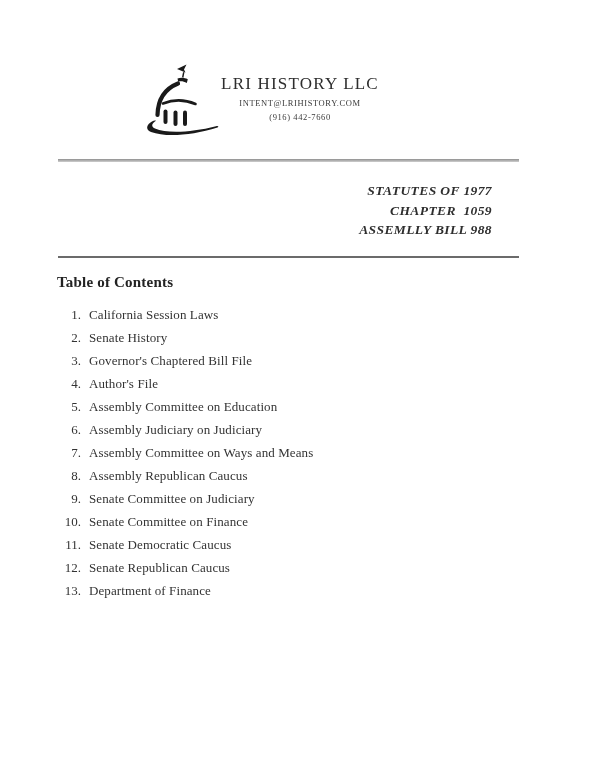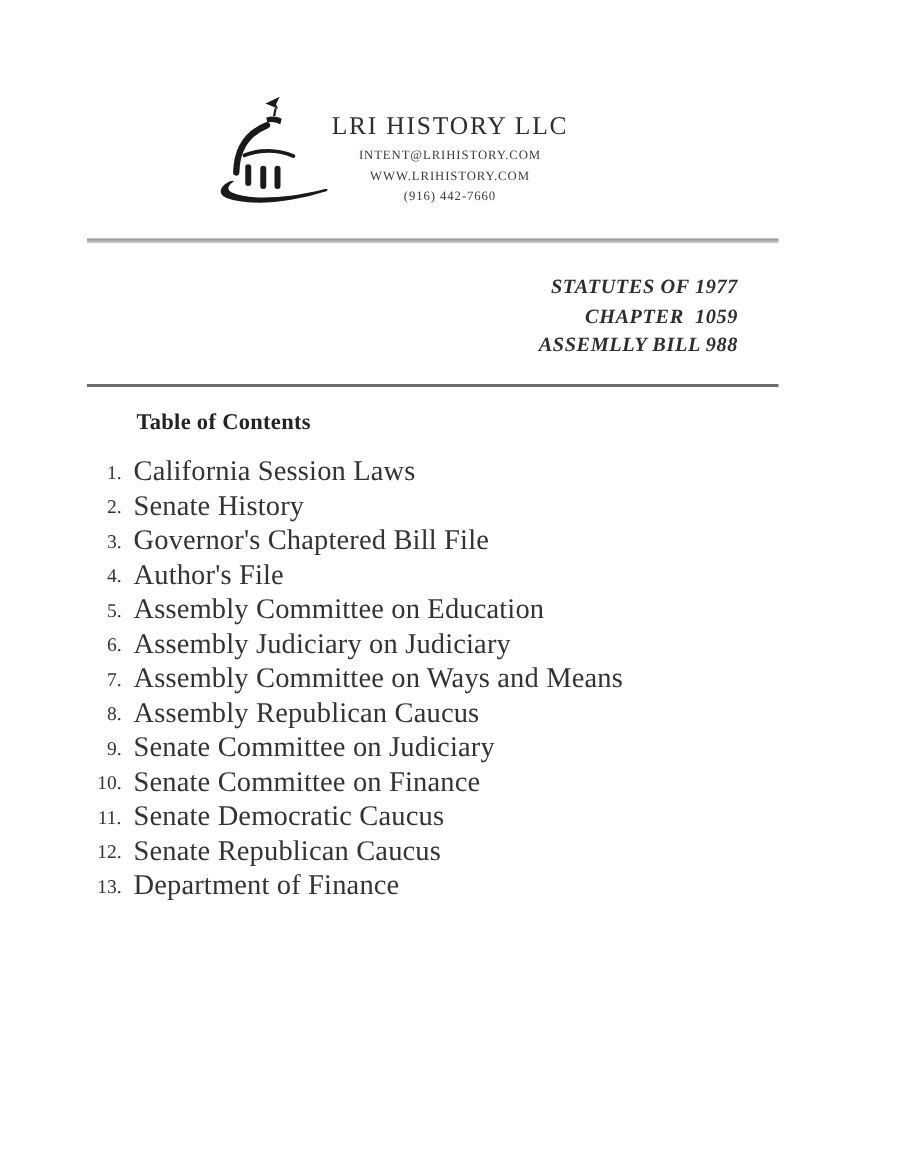--- a/index.html
+++ b/index.html
@@ -56,37 +56,37 @@
   .statute-line {
     font-size: 13.5px; line-height: 19.5px;
     font-weight: bold; color: #2e2e2e;
     letter-spacing: 0.4px; white-space: pre;
   }
 
   
   .toc-title {
     position: absolute; left: 57px; top: 274px;
     font-size: 15px; font-weight: bold;
-    color: #232323; letter-spacing: 0.2px; margin-left: 34px;
+    color: #232323; letter-spacing: 0.2px;
   }
   .toc-list {
     position: absolute; left: 0; top: 303px;
     width: 600px;
   }
   .toc-row {
     display: flex; height: 23px;
     line-height: 23px; padding-left: 56px;
   }
   .toc-num {
     width: 25px; text-align: right;
     font-size: 13px; color: #333333;
   }
   .toc-label {
     margin-left: 8px;
-    font-size: 19px; color: #333333;
+    font-size: 13px; color: #333333;
     letter-spacing: 0.1px;
   }
 </style>
 </head>
 <body>
 
 <div class="page">
 
   <div>
     <span class="logo">
@@ -106,21 +106,20 @@
         <line x1="43" y1="54.5" x2="43" y2="66" stroke="#1a1a1a" stroke-width="4" stroke-linecap="round"></line>
 
         <path d="M10,63.5 C4.5,66.5 3,71.5 9,74 C24,79.5 50,77.5 75.5,69.5 C77,69 76.5,67.5 74,68.2 C49,74.5 25,75.5 13,70.5 C8.5,68.5 10,65.5 14,62.8 C13,62 11.5,62.7 10,63.5 Z" fill="#1a1a1a"></path>
       </svg>
     </span>
 
     <div class="head-text">
       <div class="company">LRI HISTORY LLC</div>
       <div class="contacts">
         <div class="contact-line">INTENT@LRIHISTORY.COM</div>
-        <div class="contact-line">WWW.LRIHISTORY.COM</div>
         <div class="contact-line">(916) 442-7660</div>
       </div>
     </div>
   </div>
 
   <div class="rule-top"></div>
 
   <div class="statutes">
     <div class="statute-line">STATUTES OF 1977</div>
     <div class="statute-line">CHAPTER  1059</div>

